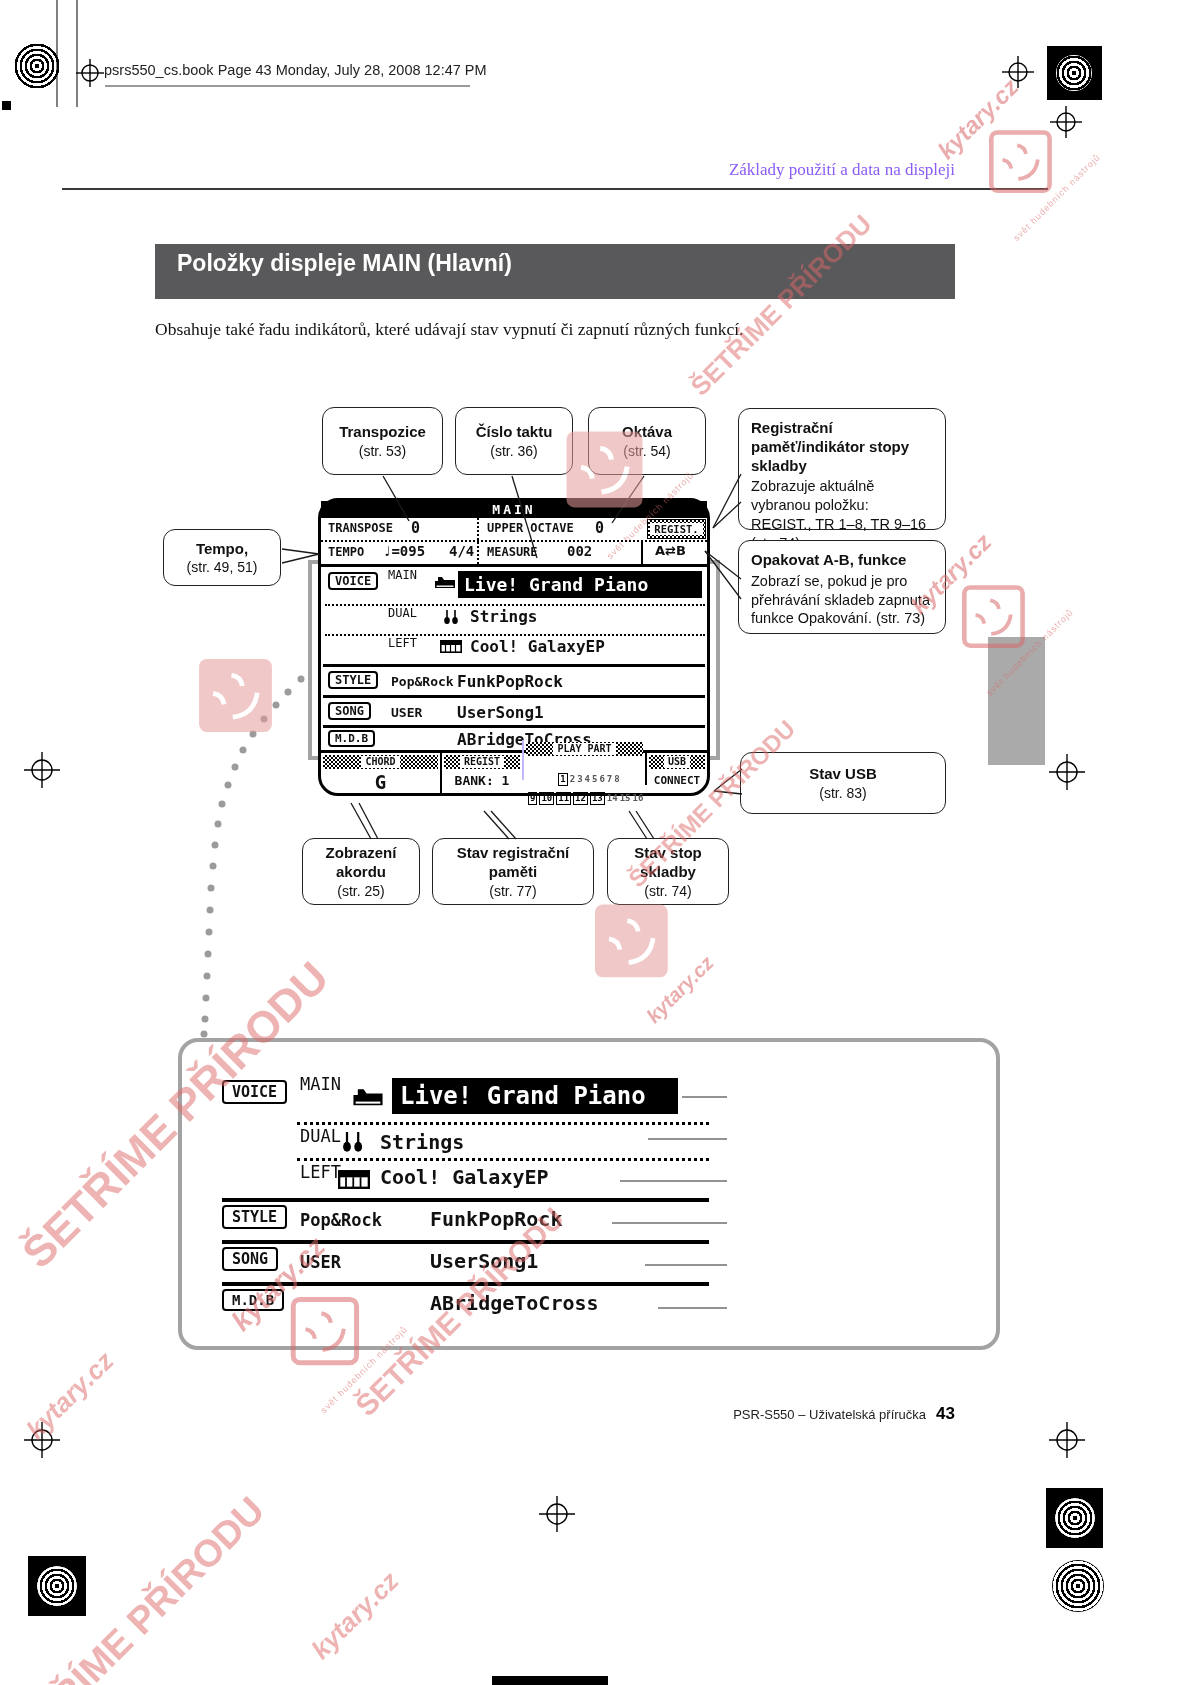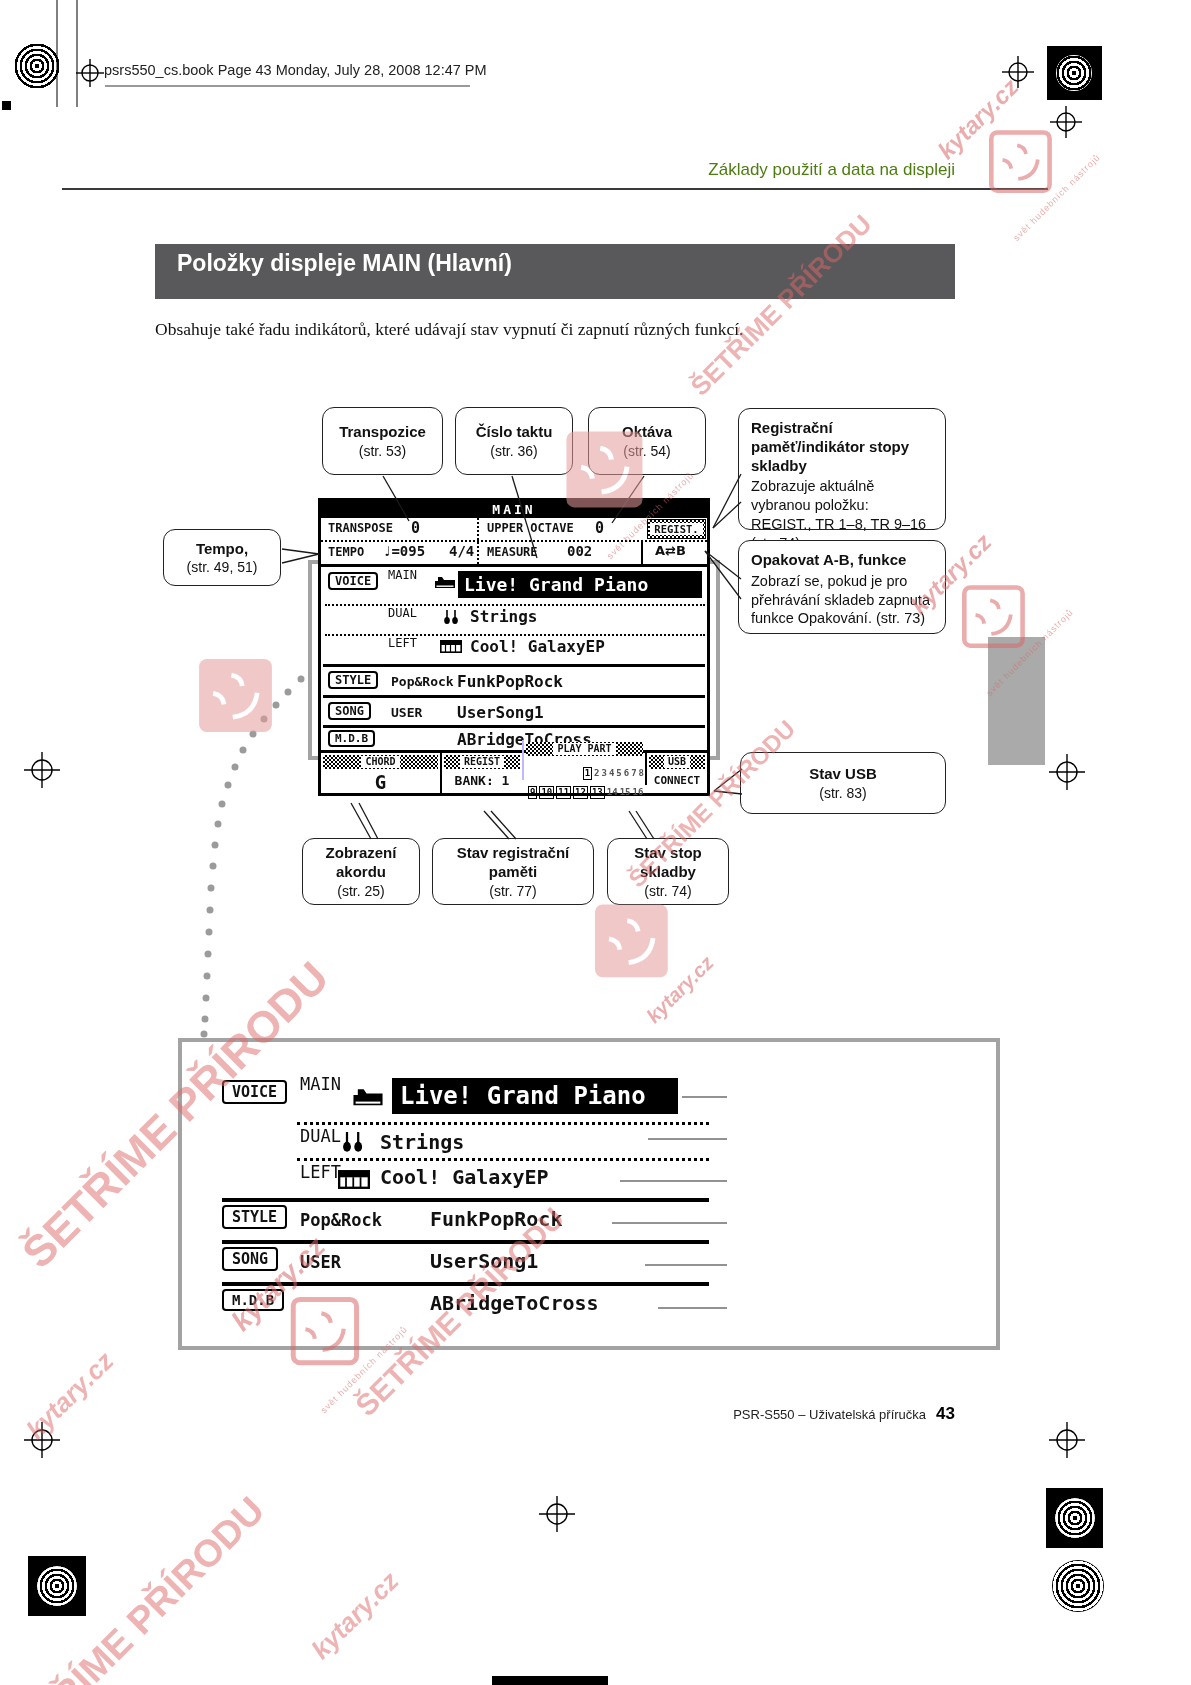--- a/index.html
+++ b/index.html
@@ -8,21 +8,21 @@
   .abs{position:absolute;}
   
   .callout{position:absolute;border:1.5px solid #222;border-radius:12px;background:#fff;
            display:flex;flex-direction:column;justify-content:center;align-items:center;
            text-align:center;padding:6px 9px;box-sizing:border-box;z-index:3;}
   .callout .t{font-weight:bold;font-size:15px;line-height:1.25;color:#111;}
   .callout .r{font-size:14px;color:#111;margin-top:1px;}
   .callout.la{align-items:flex-start;text-align:left;justify-content:flex-start;padding:10px 12px;}
   .callout.la .b{font-size:14.5px;line-height:1.3;margin-top:2px;font-weight:normal;}
   
-  .mono{font-family:"DejaVu Sans Mono","DejaVu Sans",monospace;font-weight:bold;}
+  .mono{font-family:"DejaVu Sans Mono","DejaVu Sans",monospace;font-weight:bold;border-radius:20px;}
   .lcd{position:absolute;left:318px;top:498px;width:392px;height:298px;border:3px solid #000;
        background:#fff;box-sizing:border-box;z-index:2;}
   .lcd .in{position:absolute;}
   .chk{background:repeating-conic-gradient(#000 0% 25%,#fff 0% 50%);background-size:4px 4px;}
   .boxlbl{border:2px solid #000;border-radius:4px;padding:0 5px;display:inline-block;background:#fff;}
   .inv{background:#000;color:#fff;}
   .doth{border-top:2px dotted #000;height:0;}
   .solh{background:#000;}
   .grayframe{position:absolute;border:4px solid #a3a3a3;box-sizing:border-box;background:transparent;z-index:1;}
   .cell{position:absolute;box-sizing:border-box;}
@@ -32,21 +32,21 @@
   .trk.bx{border:1px solid #000;padding:0 1px;color:#000;}
   
   #bigpanel{position:absolute;left:178px;top:1038px;width:822px;height:312px;
             border:4px solid #a3a3a3;box-sizing:border-box;background:#fff;z-index:2;}
   #bigpanel .in{position:absolute;}
   .leglab{position:absolute;font-size:16px;white-space:nowrap;}
   .leglab b{font-weight:bold;}
   .leglab span{font-weight:normal;font-size:15px;}
   
   #filehdr{position:absolute;left:104px;top:62px;font-size:14.5px;color:#222;}
-  #chapter{position:absolute;left:500px;top:160px;width:455px;text-align:right;font-size:17px;color:#4d7c0f;}
+  #chapter{position:absolute;left:500px;top:160px;width:455px;text-align:right;font-size:17px;color:#8b5cf6;font-family:Liberation Serif, serif;}
   #chrule{position:absolute;left:62px;top:188px;width:986px;height:1.6px;background:#3a3a3a;}
   #titlebar{position:absolute;left:155px;top:244px;width:800px;height:55px;background:#59595b;
             color:#fff;font-weight:bold;font-size:23px;line-height:38px;padding-left:22px;box-sizing:border-box;}
   .intro{position:absolute;left:155px;width:830px;font-family:"Liberation Serif",serif;font-size:17.5px;color:#111;}
   #footer{position:absolute;left:600px;top:1404px;width:355px;text-align:right;}
   #footer .m{font-size:13px;color:#222;}
   #footer .p{font-size:17px;font-weight:bold;margin-left:10px;color:#000;}
   
   .wm{position:absolute;transform:rotate(-45deg);color:rgba(222,103,103,.5);font-weight:bold;
       white-space:nowrap;pointer-events:none;z-index:6;}
@@ -177,21 +177,21 @@
     <div class="cell" style="left:119px;top:252px;width:82px;height:40px;border-left:2px solid #000;">
       <div class="cellhead chk">
           <span class="chip">REGIST</span>
         </div>
       <div style="text-align:center;font-size:13px;margin-top:4px;">BANK: 1</div>
     </div>
     <div class="cell" style="left:201px;top:239px;width:123px;height:40px;border-left:2px solid #c4b5fd;">
       <div class="cellhead chk">
           <span class="chip">PLAY PART</span>
         </div>
-      <div style="text-align:right;padding-left:9px;margin-top:5px;white-space:nowrap;">
+      <div style="text-align:center;padding-left:9px;margin-top:11px;white-space:nowrap;">
         <span class="trk bx">1</span><span class="trk">2</span><span class="trk">3</span><span class="trk">4</span><span class="trk">5</span><span class="trk">6</span><span class="trk">7</span><span class="trk">8</span>
       </div>
       <div style="text-align:left;padding-left:3px;white-space:nowrap;">
         <span class="trk bx">9</span><span class="trk bx">10</span><span class="trk bx">11</span><span class="trk bx">12</span><span class="trk bx">13</span><span class="trk">14</span><span class="trk">15</span><span class="trk">16</span>
       </div>
     </div>
     <div class="cell" style="left:324px;top:252px;width:62px;height:32px;border-left:2px solid #000;">
       <div class="cellhead chk">
           <span class="chip">USB</span>
         </div>

